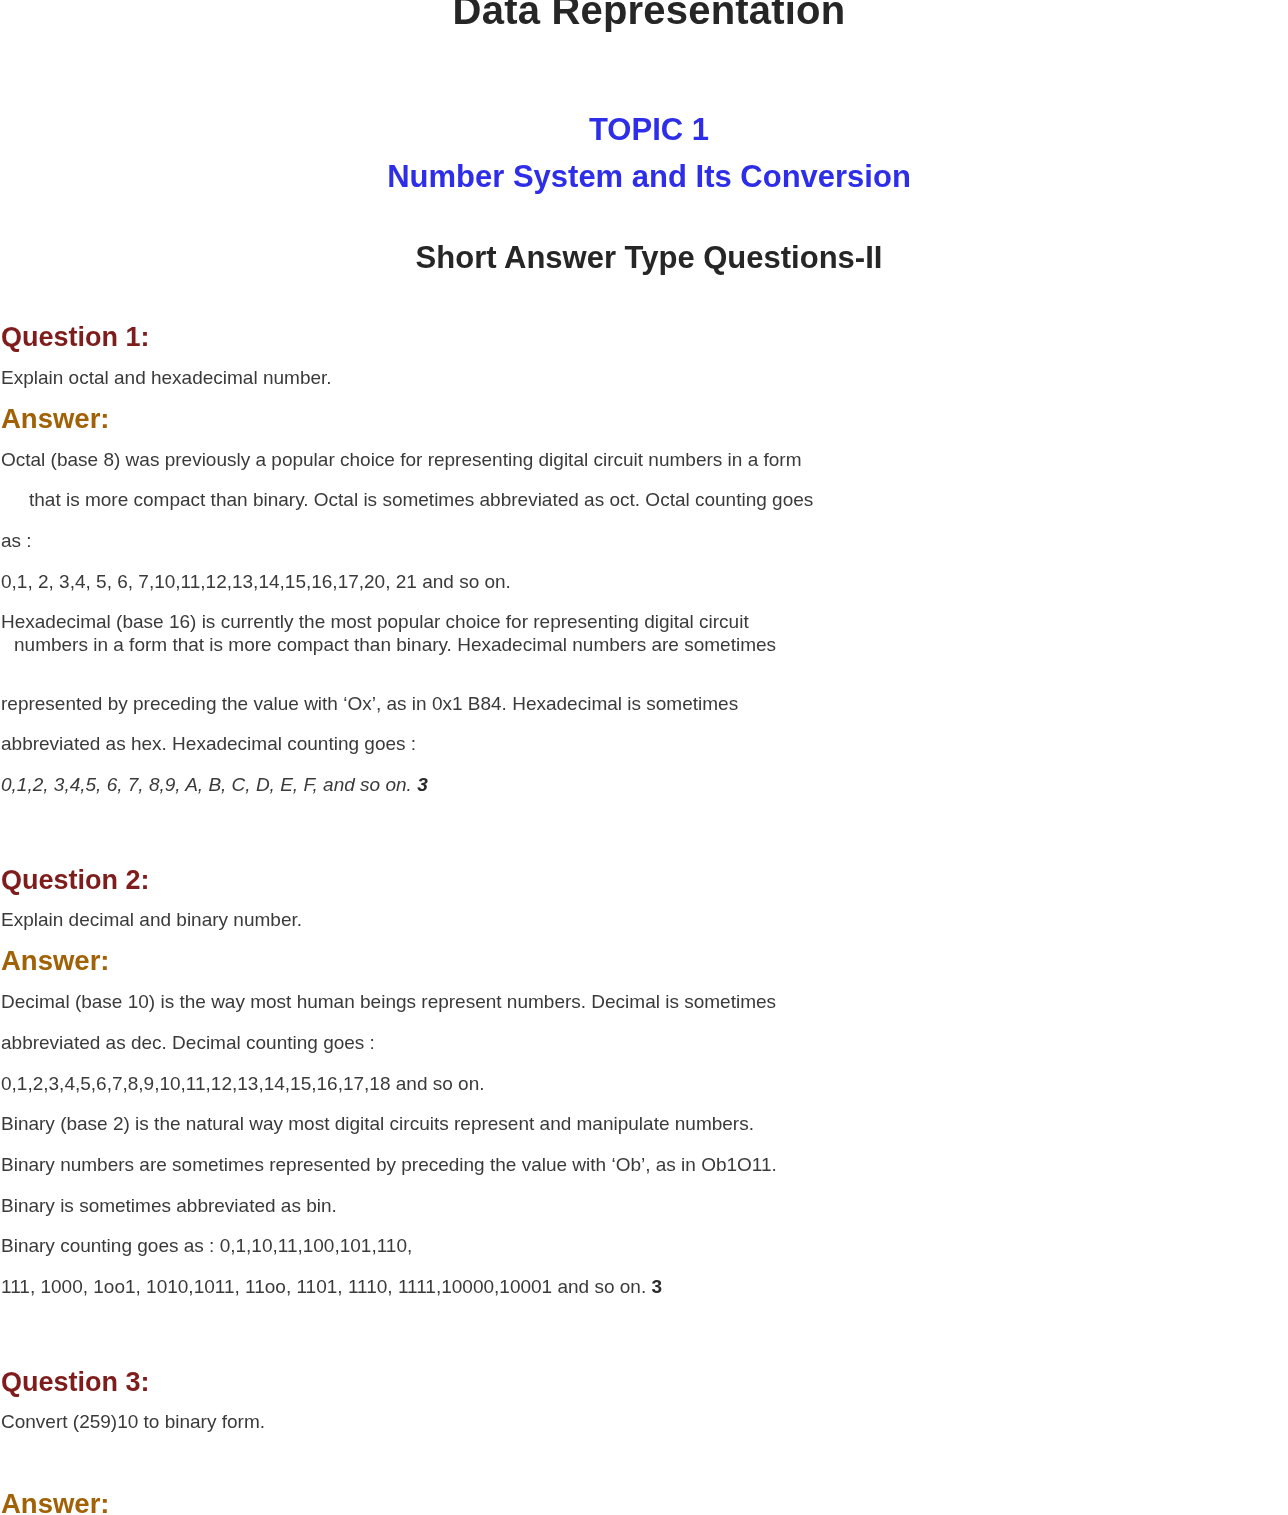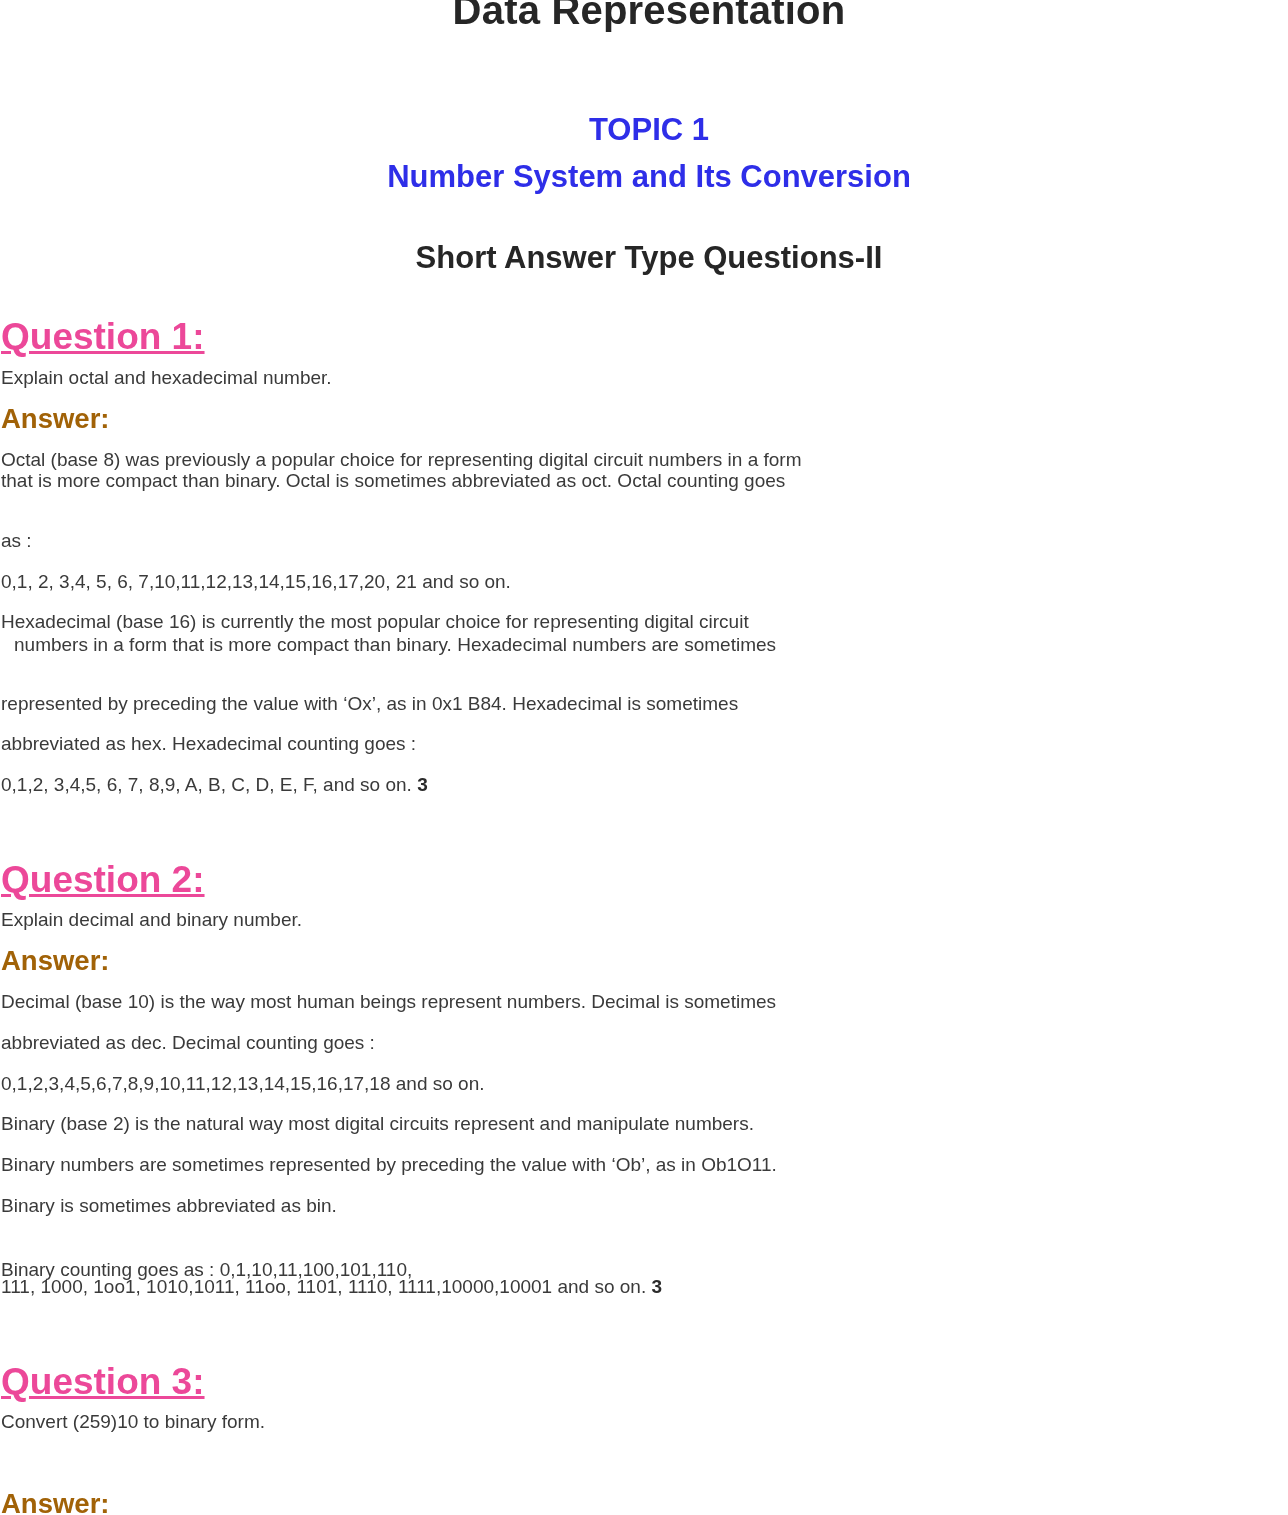--- a/index.html
+++ b/index.html
@@ -64,24 +64,23 @@
     }
     .line {
       position: absolute;
       left: 1px;
       font-size: 19px;
       white-space: nowrap;
       line-height: 34px;
       color: #3a3a3a;
     }
     .q-label {
-      color: #ec4899;
+      color: #7f1d1d;
       font-weight: bold;
-      font-size: 37px;
-      text-decoration: underline;
+      font-size: 27px;
     }
     .a-label {
       color: #a16207;
       font-weight: bold;
       font-size: 27.5px;
     }
     .marks {
       font-weight: bold;
       color: #2b2b2b;
     }
@@ -94,41 +93,41 @@
   <div class="doc-title">Data Representation</div>
   <div class="topic-label">TOPIC 1</div>
   <div class="topic-title">Number System and Its Conversion</div>
   <div class="section-title">Short Answer Type Questions-II</div>
 
   <div>
     <div class="line q-label" style="top:320px;">Question 1:</div>
     <div class="line" style="top:361px;">Explain octal and hexadecimal number.</div>
     <div class="line a-label" style="top:402px;">Answer:</div>
     <div class="line" style="top:443px;">Octal (base 8) was previously a popular choice for representing digital circuit numbers in a form</div>
-    <div class="line" style="top:464px;">that is more compact than binary. Octal is sometimes abbreviated as oct. Octal counting goes</div>
+    <div class="line" style="top:483px;padding-left:28px;">that is more compact than binary. Octal is sometimes abbreviated as oct. Octal counting goes</div>
     <div class="line" style="top:524px;">as :</div>
     <div class="line" style="top:565px;">0,1, 2, 3,4, 5, 6, 7,10,11,12,13,14,15,16,17,20, 21 and so on.</div>
     <div class="line" style="top:605px;">Hexadecimal (base 16) is currently the most popular choice for representing digital circuit</div>
     <div class="line" style="top:628px;padding-left:13px;">numbers in a form that is more compact than binary. Hexadecimal numbers are sometimes</div>
     <div class="line" style="top:687px;">represented by preceding the value with ‘Ox’, as in 0x1 B84. Hexadecimal is sometimes</div>
     <div class="line" style="top:727px;">abbreviated as hex. Hexadecimal counting goes :</div>
-    <div class="line" style="top:768px;"><span>0,1,2, 3,4,5, 6, 7, 8,9, A, B, C, D, E, F, and so on. </span><span class="marks">3</span></div>
+    <div class="line" style="top:768px;font-style:italic;"><span>0,1,2, 3,4,5, 6, 7, 8,9, A, B, C, D, E, F, and so on. </span><span class="marks">3</span></div>
   </div>
 
   <div>
     <div class="line q-label" style="top:863px;">Question 2:</div>
     <div class="line" style="top:903px;">Explain decimal and binary number.</div>
     <div class="line a-label" style="top:944px;">Answer:</div>
     <div class="line" style="top:985px;">Decimal (base 10) is the way most human beings represent numbers. Decimal is sometimes</div>
     <div class="line" style="top:1026px;">abbreviated as dec. Decimal counting goes :</div>
     <div class="line" style="top:1067px;">0,1,2,3,4,5,6,7,8,9,10,11,12,13,14,15,16,17,18 and so on.</div>
     <div class="line" style="top:1107px;">Binary (base 2) is the natural way most digital circuits represent and manipulate numbers.</div>
     <div class="line" style="top:1148px;">Binary numbers are sometimes represented by preceding the value with ‘Ob’, as in Ob1O11.</div>
     <div class="line" style="top:1189px;">Binary is sometimes abbreviated as bin.</div>
-    <div class="line" style="top:1229px;margin-top:24px;">Binary counting goes as : 0,1,10,11,100,101,110,</div>
+    <div class="line" style="top:1229px;">Binary counting goes as : 0,1,10,11,100,101,110,</div>
     <div class="line" style="top:1270px;"><span>111, 1000, 1oo1, 1010,1011, 11oo, 1101, 1110, 1111,10000,10001 and so on. </span><span class="marks">3</span></div>
   </div>
 
   <div>
     <div class="line q-label" style="top:1365px;">Question 3:</div>
     <div class="line" style="top:1405px;">Convert (259)10 to binary form.</div>
     <div class="line a-label" style="top:1487px;">Answer:</div>
   </div>
 
 </div>

